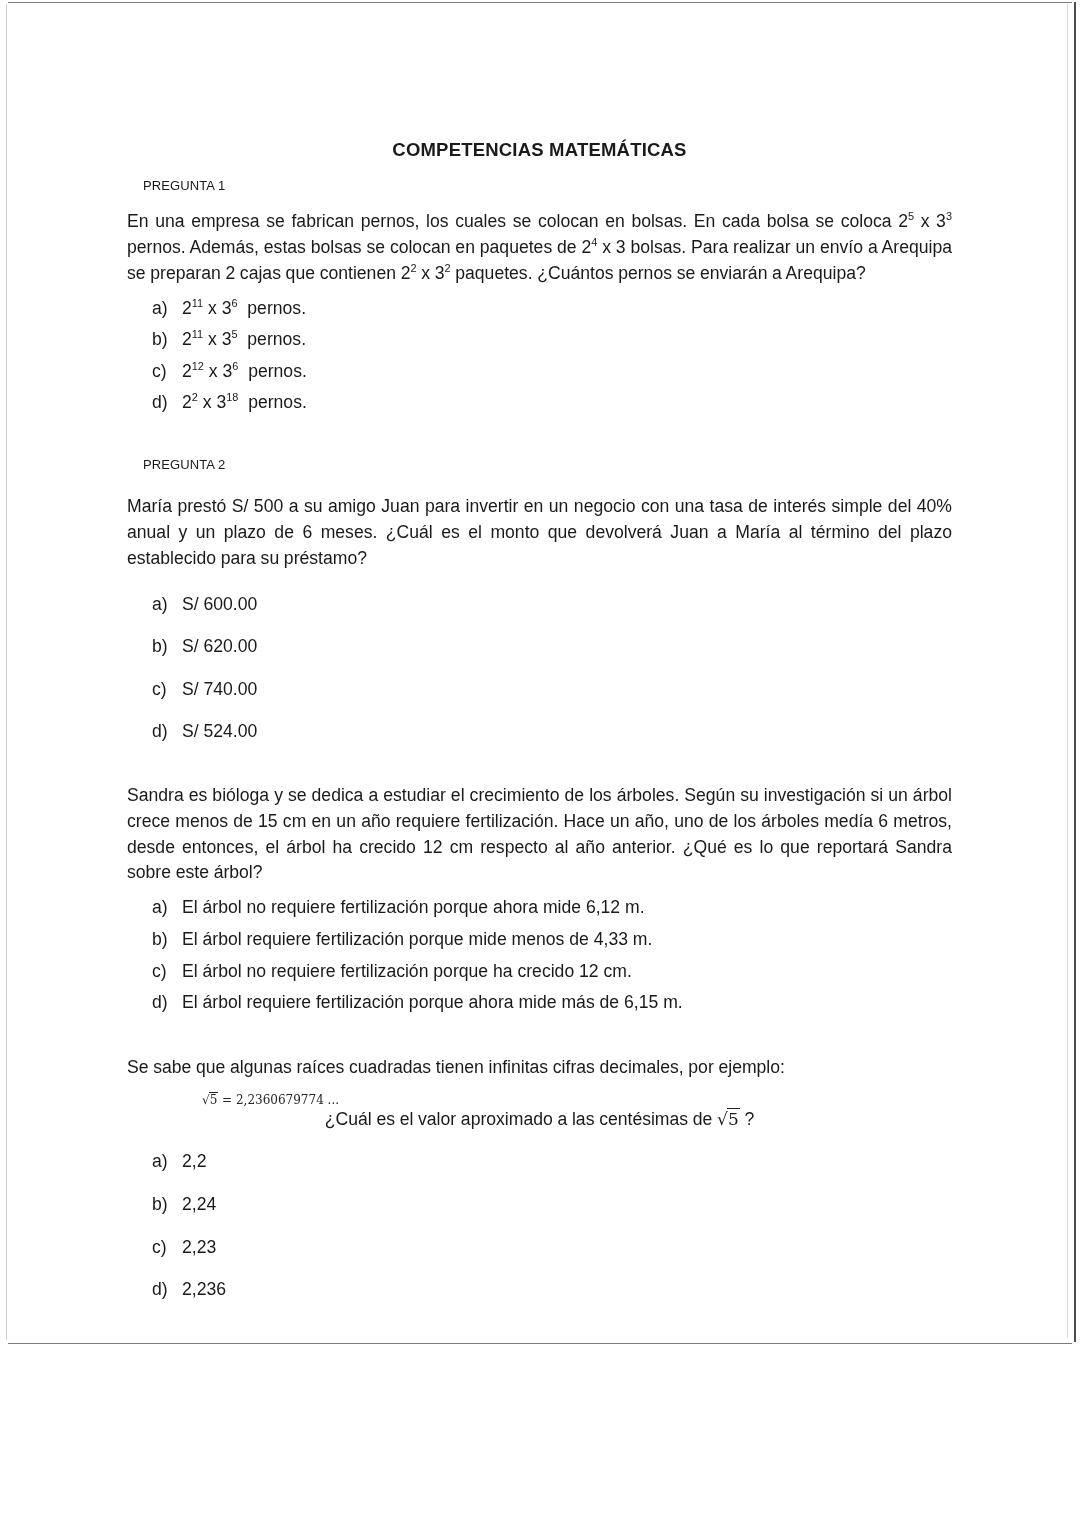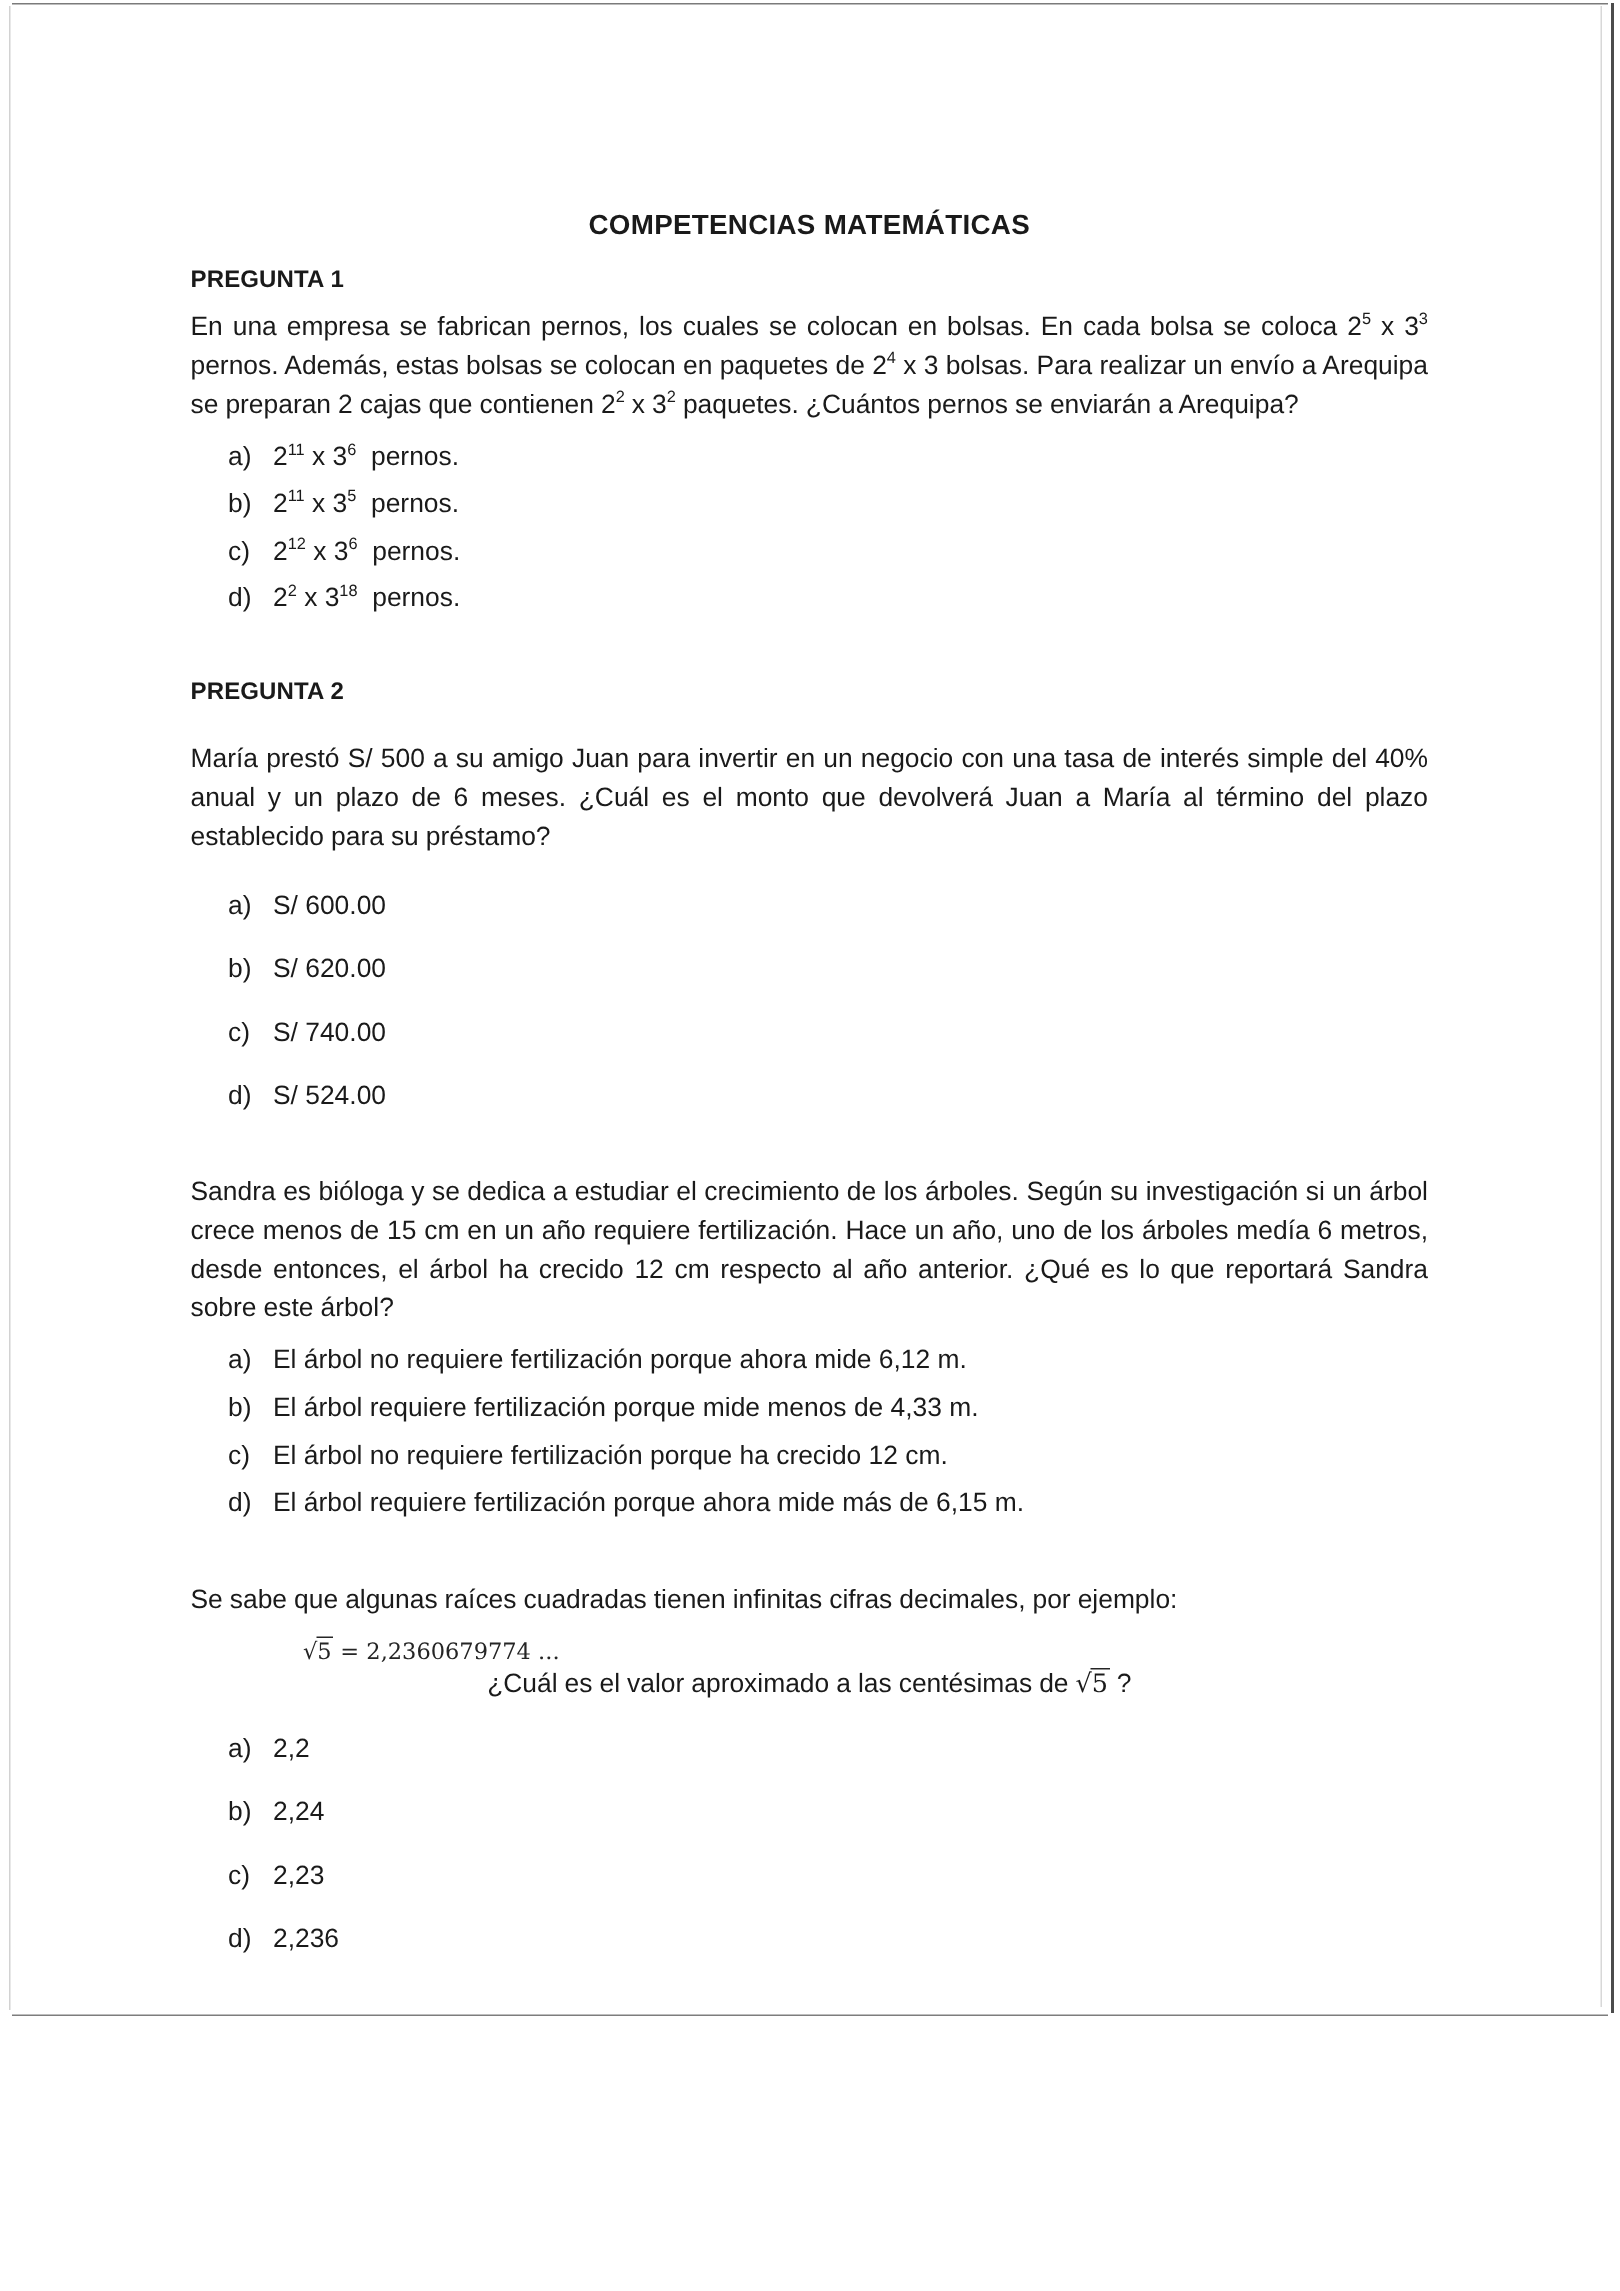--- a/index.html
+++ b/index.html
@@ -63,24 +63,24 @@
   .doc-title {
     text-align: center;
     font-weight: bold;
     font-size: 18.5px;
     letter-spacing: 0.2px;
     margin: 0;
     padding-top: 139px;
   }
 
   .q-heading {
-    font-weight: bold;
-    font-size: 16px;
+    font-weight: normal;
+    font-size: 13px;
     letter-spacing: 0.1px;
-    margin: 0;
+    margin: 16px;
   }
 
   .q-body {
     font-size: 17.6px;
     line-height: 1.47;
     text-align: justify;
     margin: 0;
     word-spacing: -0.2px;
   }
 
@@ -109,21 +109,21 @@
   .opt-text {
     display: inline-block;
   }
 
   
   .opts.tight .opt { margin-bottom: 14px; }
   .opts.loose .opt { margin-bottom: 25px; }
 
   .formula {
     font-family: "DejaVu Serif", serif;
-    font-size: 15px;
+    font-size: 12px;
     margin: 0;
     padding-left: 75px;
     color: #252525;
   }
   .rad {
     display: inline-block;
   }
   .rad-body {
     border-top: 1.1px solid #252525;
     padding: 0 1px;

